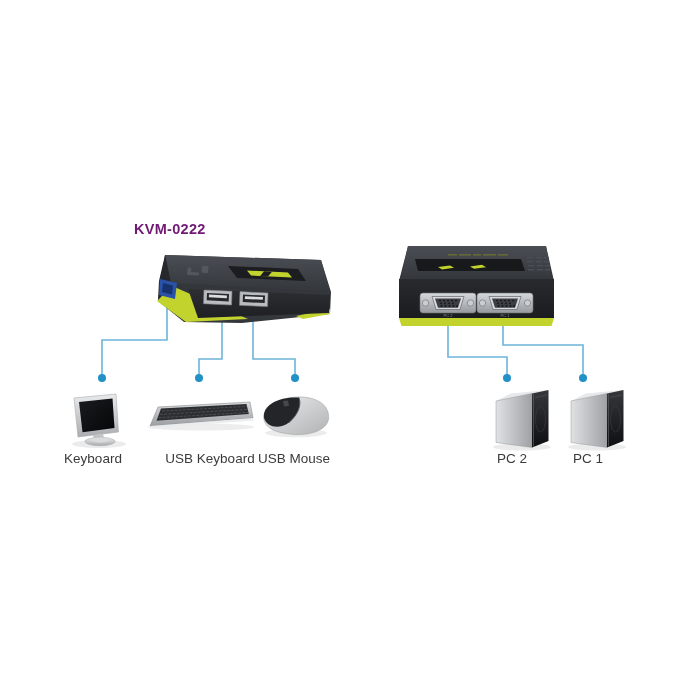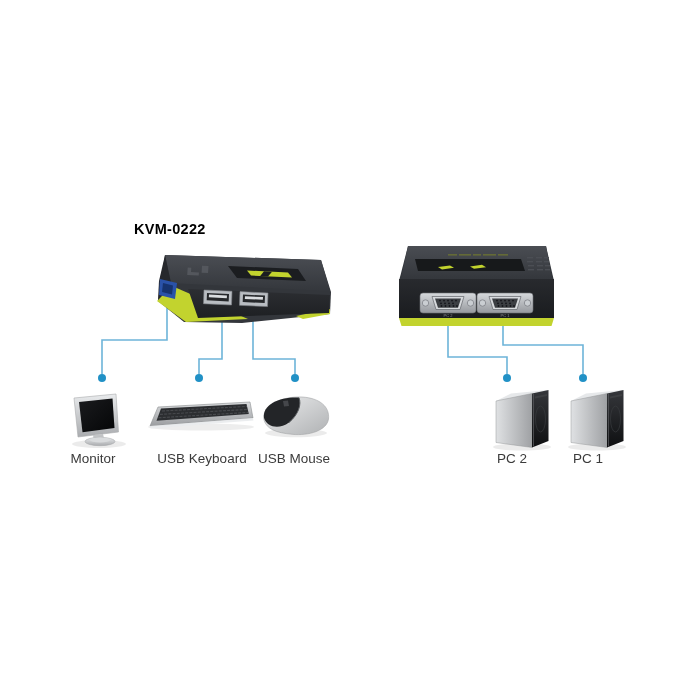--- a/index.html
+++ b/index.html
@@ -2,21 +2,21 @@
 <html style="--accent-lime: #c2d32e; --connector-line: #6db4d9; --connector-dot: #2191c6; --device-body: #33363b; --vga-blue: #2a52a8; --label-text: #3b3b3b; --background: #ffffff;"><head>
 <meta charset="utf-8">
 <style>
   html,body{margin:0;padding:0;background:#fff;}
   .canvas{
     position:relative;width:700px;height:700px;background:var(--background,#fff);
     font-family:"Liberation Sans",sans-serif;overflow:hidden;
   }
   .title{
     position:absolute;left:134px;top:221px;font-size:14.5px;font-weight:bold;
-    color:#000000;letter-spacing:.3px;
+    color:#701a75;letter-spacing:.3px;
   }
   .dev-label{
     position:absolute;top:451px;transform:translateX(-50%);
     font-size:13.5px;color:var(--label-text,#3b3b3b);white-space:nowrap;
   }
   svg{position:absolute;left:0;top:0;}
   .conn-line{fill:none;stroke:var(--connector-line,#6db4d9);stroke-width:1.6;}
   .conn-dot{fill:var(--connector-dot,#2191c6);}
   .accent{fill:var(--accent-lime,#c2d32e);}
   .port-label{font-family:"Liberation Sans",sans-serif;font-size:4px;fill:#8a8d90;text-anchor:middle;}
@@ -258,18 +258,18 @@
       <ellipse cx="597" cy="447" rx="29" ry="3.6" fill="#000" opacity="0.08"></ellipse>
       <path d="M571,401 L586,393.5 L623,390 L607,398.5 Z" fill="#e6e8ea"></path>
       <path d="M571,401 L607,393.5 L607,447.5 L571,442.5 Z" fill="url(#gSideH)" stroke="#96989b" stroke-width="0.5"></path>
       <path d="M607,393.5 L623.5,390 L623.5,441 L607,447.5 Z" fill="url(#gDarkV)"></path>
       <line x1="608.5" y1="394" x2="608.5" y2="446.5" stroke="#55575a" stroke-width="0.8"></line>
       <path d="M610,396.5 L622,394 L622,396 L610,398.5 Z" fill="#3d3f42"></path>
       <ellipse cx="615.5" cy="419" rx="5" ry="13" fill="none" stroke="#3a3c3f" stroke-width="0.9" opacity="0.7"></ellipse>
     </g>
   </svg>
 
-  <div class="dev-label" style="left:93px">Monitor</div>
-  <div class="dev-label" style="left:202px">USB Keyboard</div>
+  <div class="dev-label" style="left:93px">Keyboard</div>
+  <div class="dev-label" style="left:210px">USB Keyboard</div>
   <div class="dev-label" style="left:294px">USB Mouse</div>
   <div class="dev-label" style="left:512px">PC 2</div>
   <div class="dev-label" style="left:588px">PC 1</div>
 </div>
 
 </body></html>

